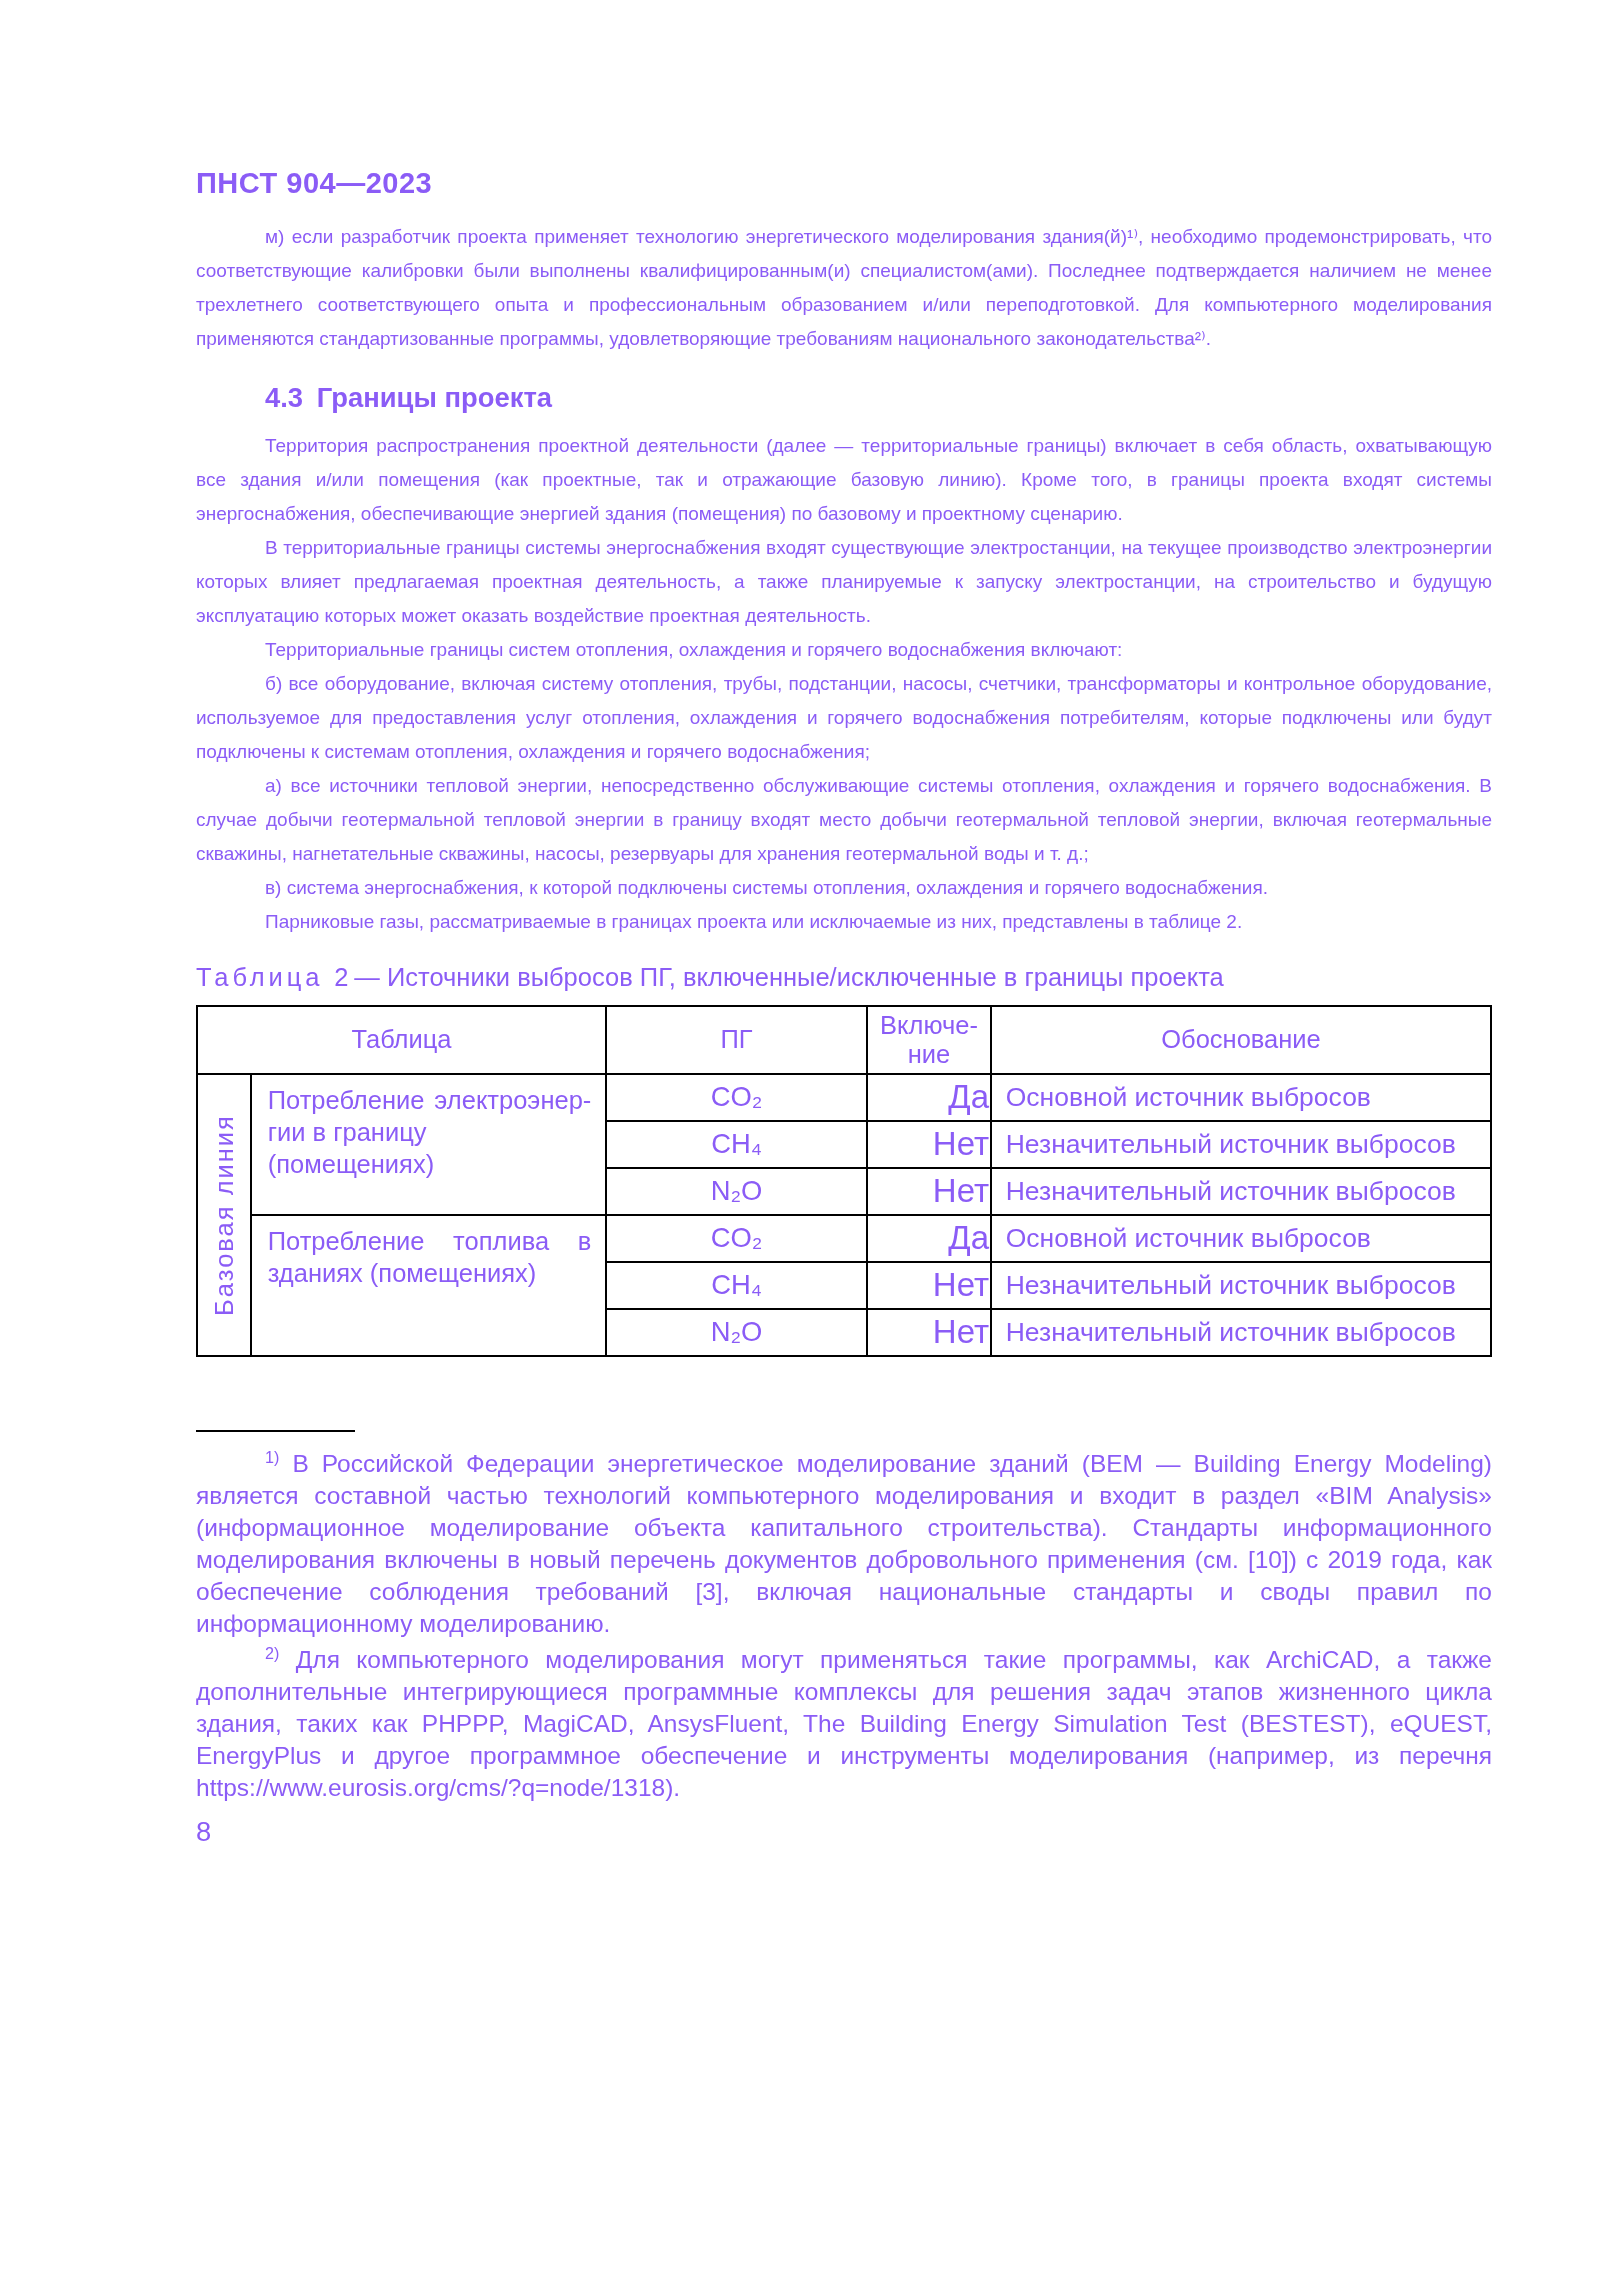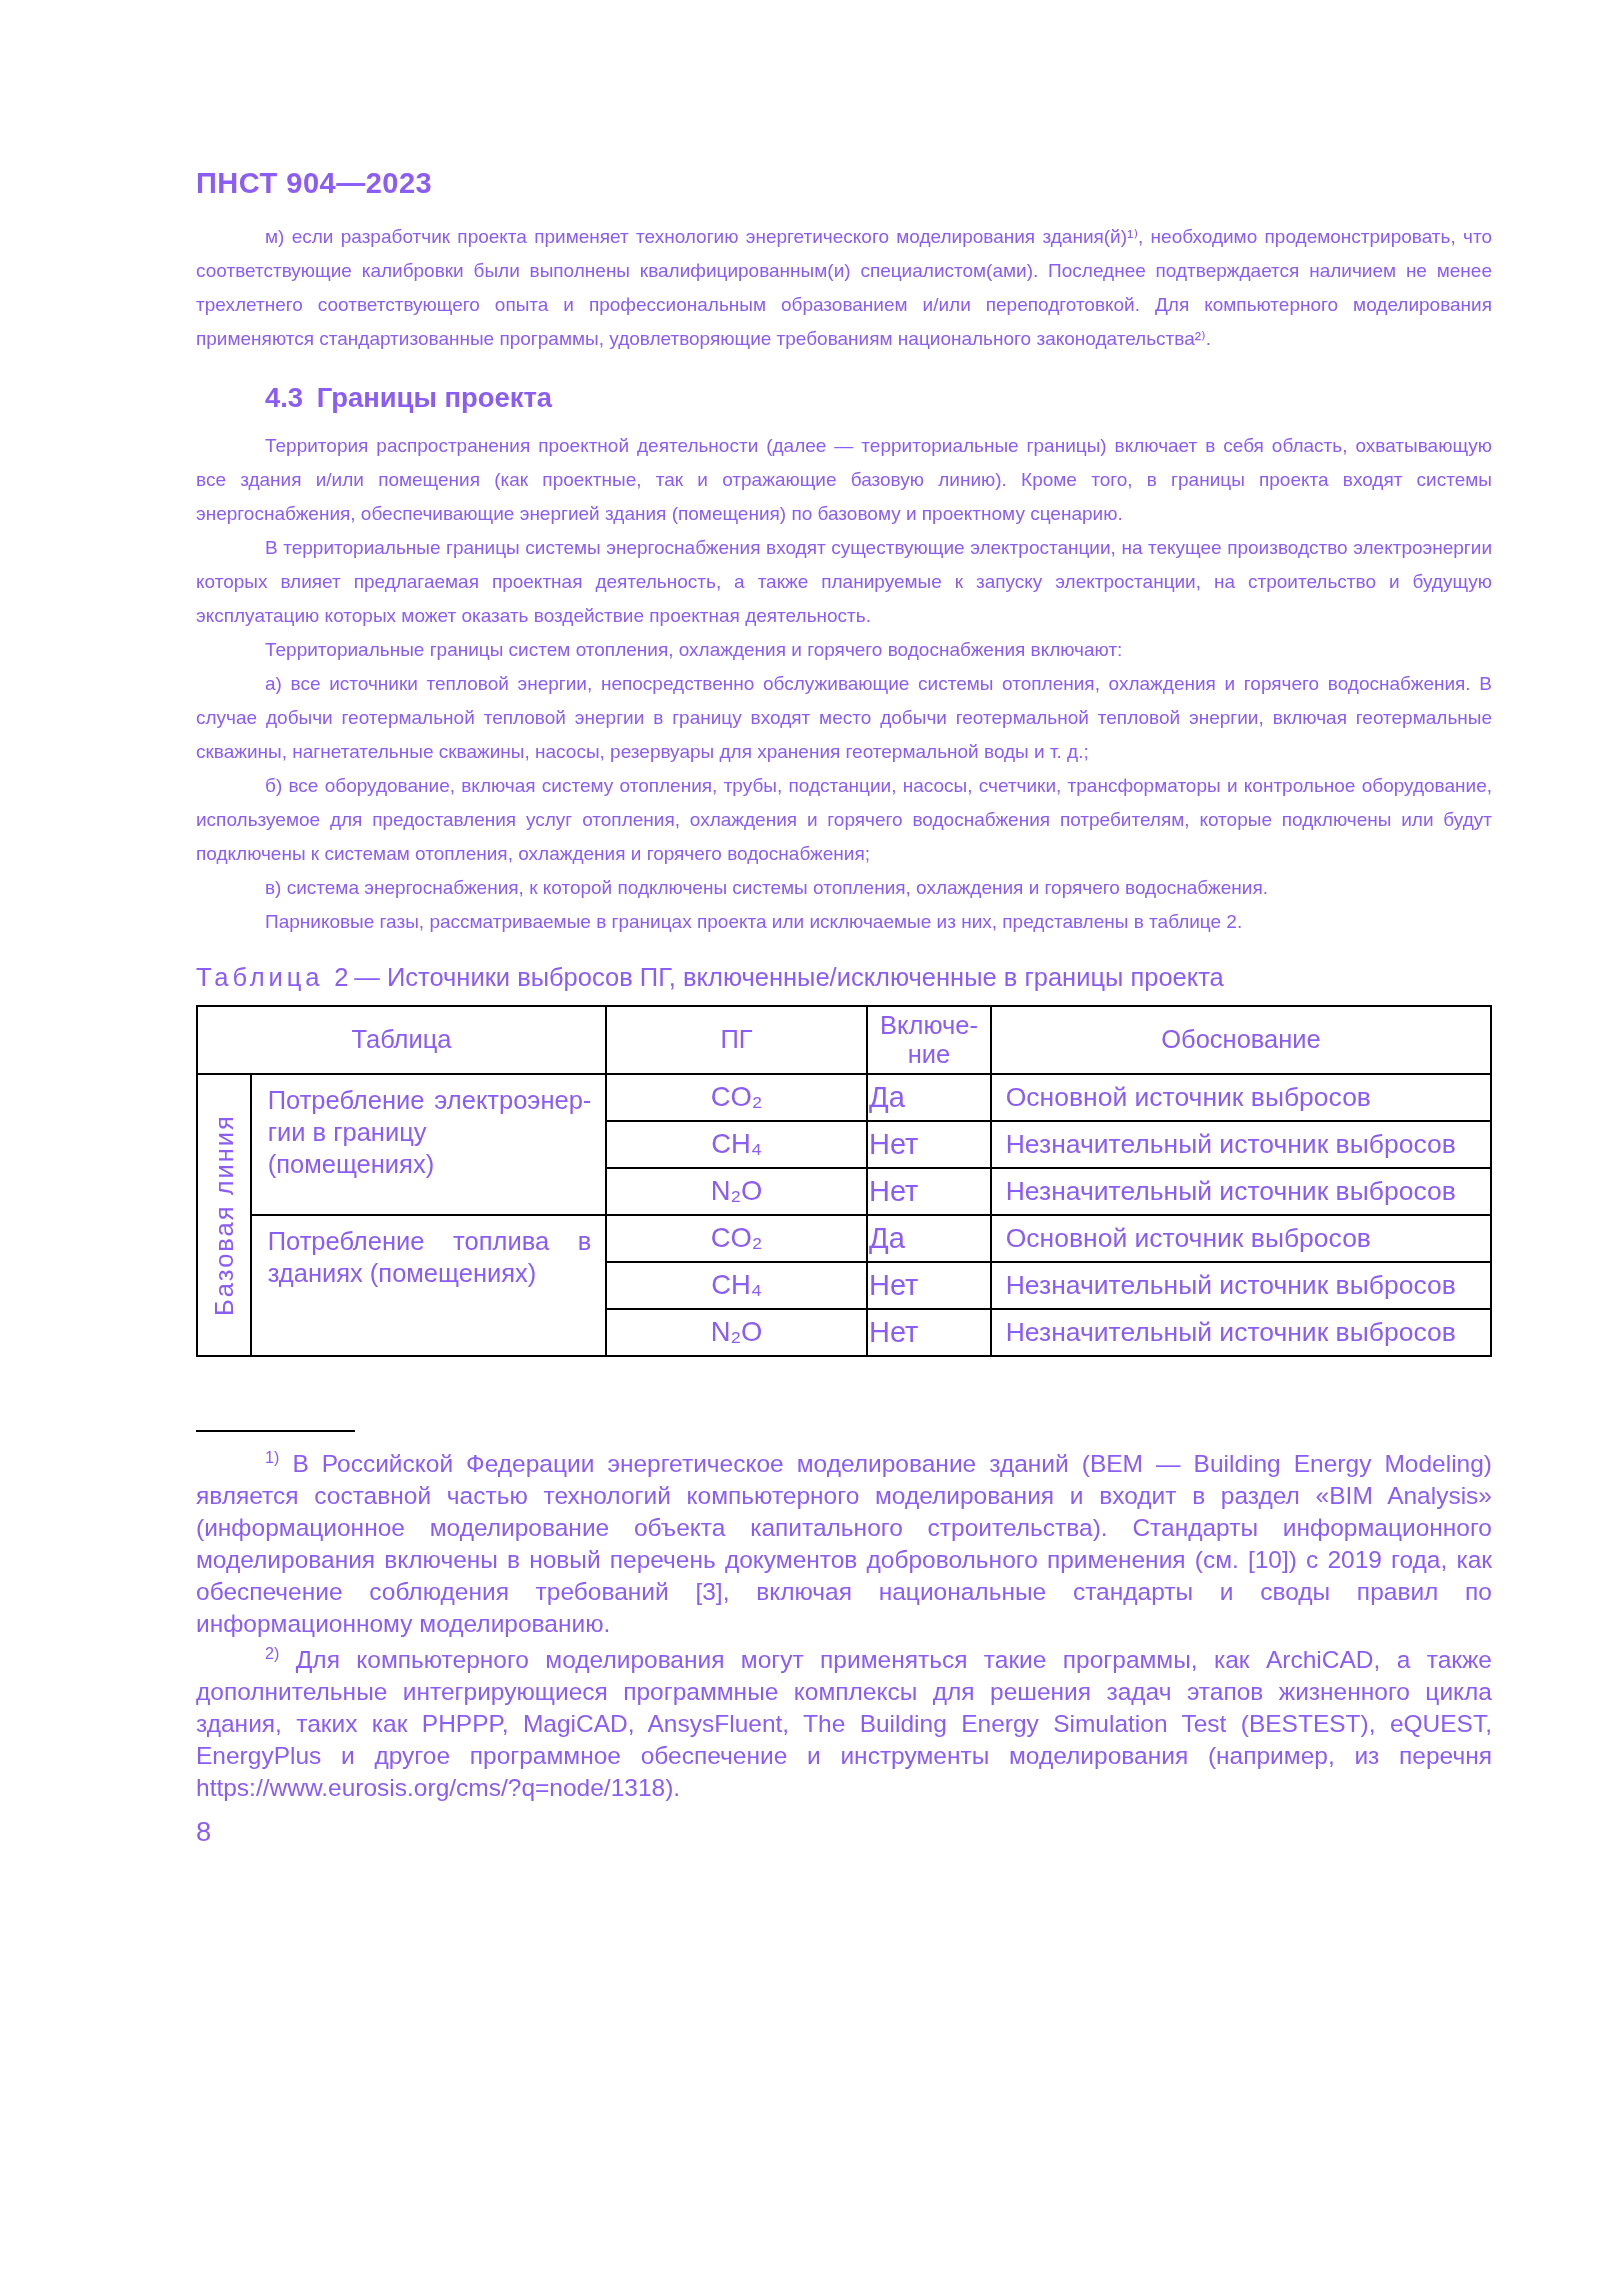--- a/index.html
+++ b/index.html
@@ -90,23 +90,23 @@
     font-size: 25.5px;
     line-height: 32px;
   }
   .src-just { text-align: justify; text-align-last: justify; }
   td.gas-cell {
     text-align: center;
     vertical-align: middle;
     font-size: 27.4px;
   }
   td.inc-cell {
-    text-align: left;
-    vertical-align: middle;
-    font-size: 29px;
+    text-align: right;
+    vertical-align: middle;
+    font-size: 33px;
   }
   td.just-cell {
     text-align: left;
     vertical-align: middle;
     padding: 3.9px 9.8px 3.9px 13.7px;
     font-size: 26.5px;
   }
   tr.group-start td { border-top: 2.9px solid #000; }
   .footnote-rule {
     width: 159px;
@@ -139,22 +139,22 @@
 
     <div class="doc-header">ПНСТ 904—2023</div>
 
     <p class="body-par first-par">м) если разработчик проекта применяет технологию энергетического моделирования здания(й)¹⁾, необходимо продемонстрировать, что соответствующие калибровки были выполнены квалифицированным(и) специалистом(ами). Последнее подтверждается наличием не менее трехлетнего соответствующего опыта и профессиональным образованием и/или переподготовкой. Для компьютерного моделирования применяются стандартизованные программы, удовлетворяющие требованиям национального законодательства²⁾.</p>
 
     <h2 class="section-heading"><span>4.3</span><span class="heading-title">Границы проекта</span></h2>
 
     <p class="body-par">Территория распространения проектной деятельности (далее — территориальные границы) включает в себя область, охватывающую все здания и/или помещения (как проектные, так и отражающие базовую линию). Кроме того, в границы проекта входят системы энергоснабжения, обеспечивающие энергией здания (помещения) по базовому и проектному сценарию.</p>
     <p class="body-par">В территориальные границы системы энергоснабжения входят существующие электростанции, на текущее производство электроэнергии которых влияет предлагаемая проектная деятельность, а также планируемые к запуску электростанции, на строительство и будущую эксплуатацию которых может оказать воздействие проектная деятельность.</p>
     <p class="body-par">Территориальные границы систем отопления, охлаждения и горячего водоснабжения включают:</p>
+    <p class="body-par">б) все оборудование, включая систему отопления, трубы, подстанции, насосы, счетчики, трансформаторы и контрольное оборудование, используемое для предоставления услуг отопления, охлаждения и горячего водоснабжения потребителям, которые подключены или будут подключены к системам отопления, охлаждения и горячего водоснабжения;</p>
     <p class="body-par">а) все источники тепловой энергии, непосредственно обслуживающие системы отопления, охлаждения и горячего водоснабжения. В случае добычи геотермальной тепловой энергии в границу входят место добычи геотермальной тепловой энергии, включая геотермальные скважины, нагнетательные скважины, насосы, резервуары для хранения геотермальной воды и т. д.;</p>
-    <p class="body-par">б) все оборудование, включая систему отопления, трубы, подстанции, насосы, счетчики, трансформаторы и контрольное оборудование, используемое для предоставления услуг отопления, охлаждения и горячего водоснабжения потребителям, которые подключены или будут подключены к системам отопления, охлаждения и горячего водоснабжения;</p>
     <p class="body-par">в) система энергоснабжения, к которой подключены системы отопления, охлаждения и горячего водоснабжения.</p>
     <p class="body-par">Парниковые газы, рассматриваемые в границах проекта или исключаемые из них, представлены в таблице 2.</p>
 
     <div class="table-caption"><span class="cap-label">Таблица 2</span><span class="cap-text">— Источники выбросов ПГ, включенные/исключенные в границы проекта</span></div>
 
     <table class="gost-table">
       <colgroup>
         <col style="width:54px">
         <col style="width:355px">
         <col style="width:261px">

